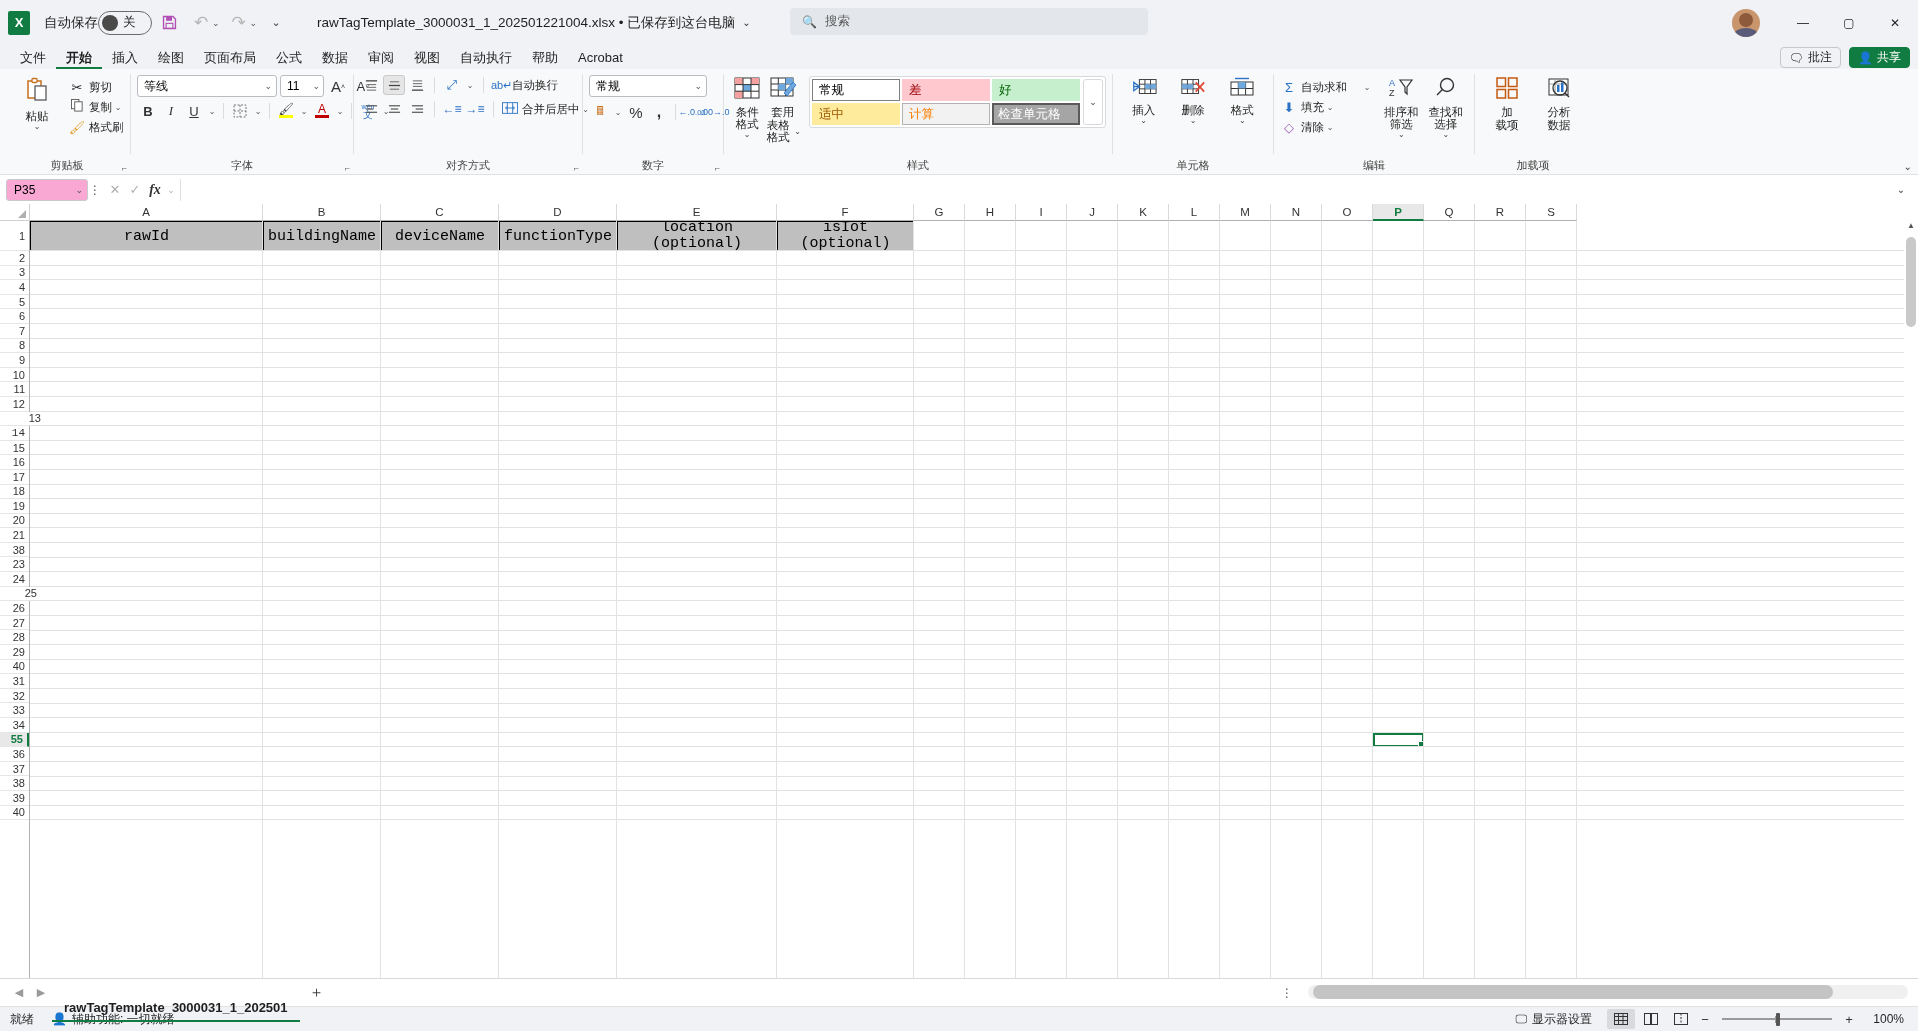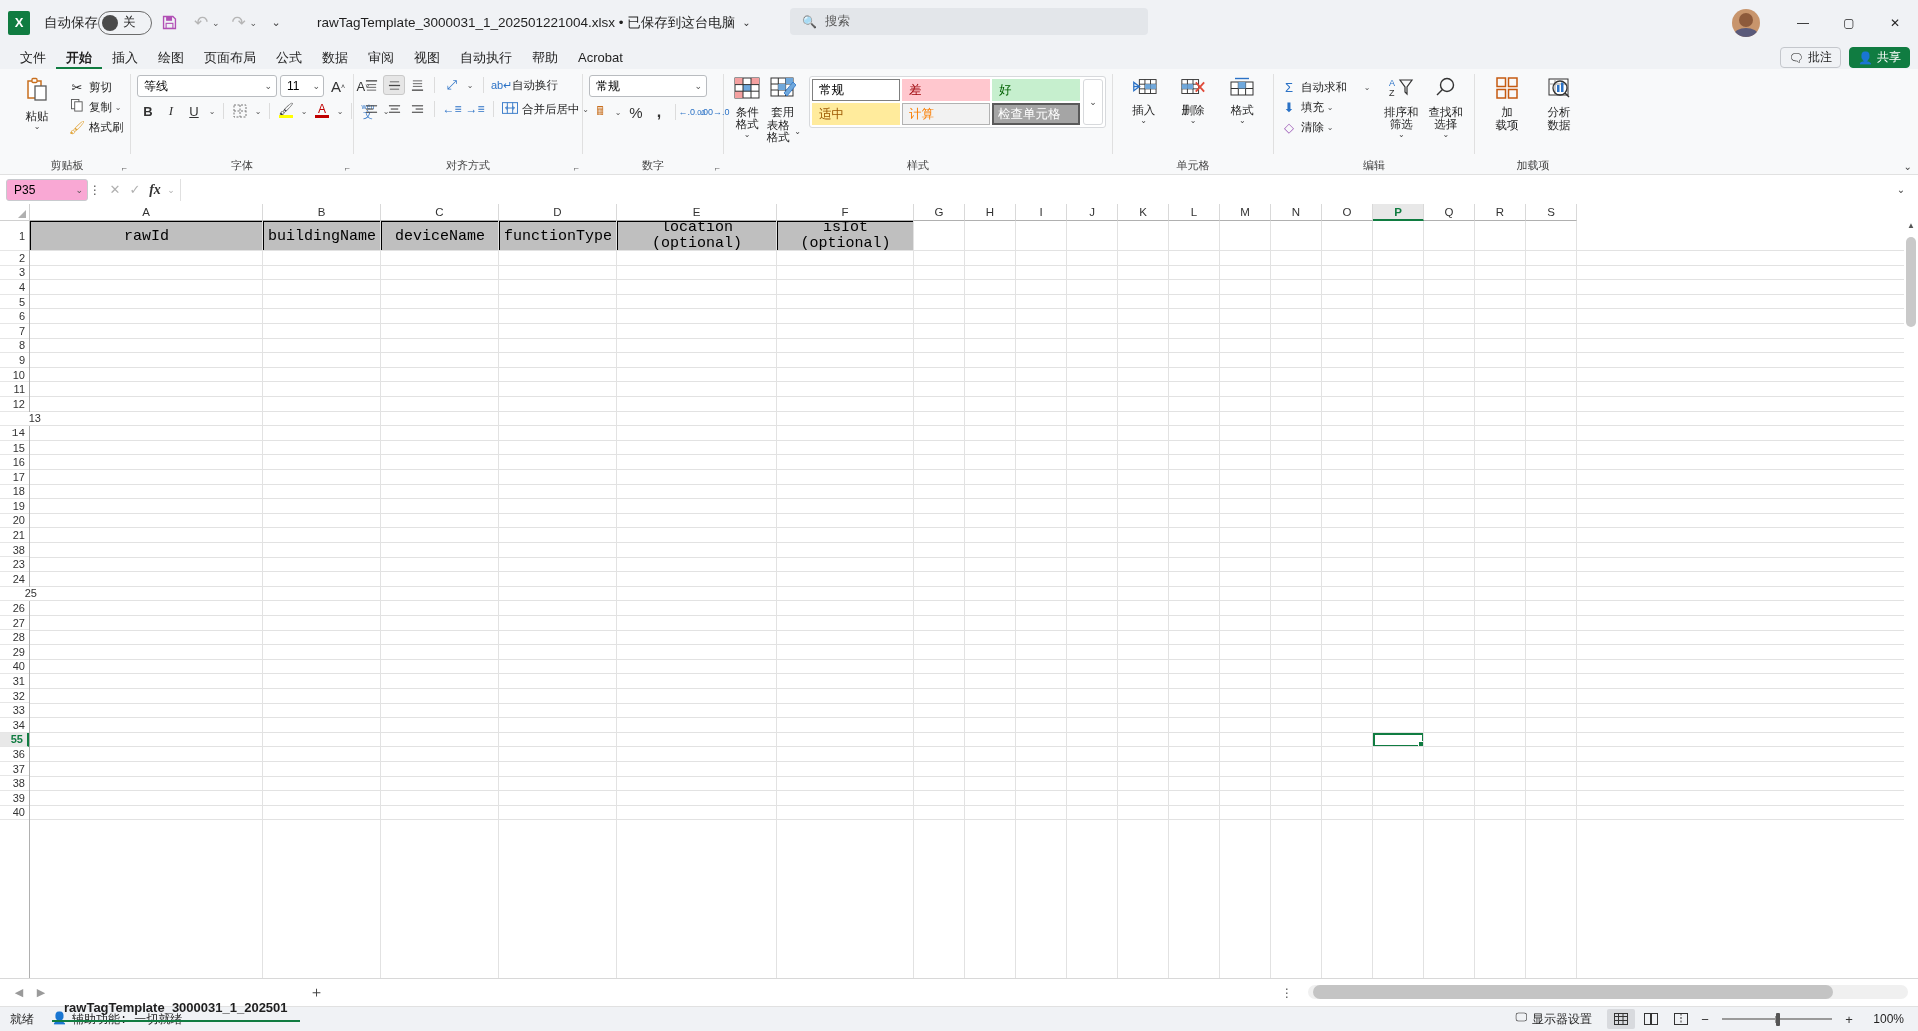--- a/index.html
+++ b/index.html
@@ -157,21 +157,21 @@
   .sheettab { height:26px; display:flex; align-items:center; padding:0 12px; font-size:13px;
               color:#1f1f1f; border-bottom:2.5px solid #107c41; font-weight:600;margin-top:32px; }
   .addsheet { width:34px; display:flex; align-items:center; justify-content:center; font-size:15px; color:#444;}
   .hscroll { position:absolute; right: 10px; top:6px; height:14px; width: 600px; background:#f0f0f0; border-radius:7px;}
   .hscroll .thumb{ position:absolute; left:5px; top:0; height:14px; width:520px; background:#c4c4c4; border-radius:7px;}
   .hdots { position:absolute; right: 625px; top: 7px; font-size:12px; color:#555;}
 
   
   .statusbar { height: 25px; background:#f0f2f5; display:flex; align-items:center; flex:0 0 25px;
                font-size:12px; color:#1f1f1f; padding: 0 10px; border-top:1px solid #e1e1e1;}
-  .st-item { display:flex; margin-right:18px;font-family:Liberation Mono, monospace; }
+  .st-item { display:flex; align-items:center; margin-right:18px; }
   .st-right { margin-left:auto; display:flex; align-items:center; }
   .viewbtn { width:28px; height:20px; display:flex; align-items:center; justify-content:center;
              font-size:12px; color:#333; margin:0 1px; border-radius:2px;}
   .viewbtn.on { background:#d8dade; }
   .zoomslider { width:110px; height:20px; position:relative; display:flex; align-items:center; margin: 0 8px;}
   .zoomslider .track { position:absolute; left:0; right:0; height:2px; background:#9a9a9a; }
   .zoomslider .knob { position:absolute; left:54px; width:4px; height:13px; background:#555; border-radius:1px;}
   .zoomslider .mid { position:absolute; left:53px; width:1px; height:7px; background:#9a9a9a;}
   .zsign { width:18px; text-align:center; font-size:13px; color:#333;}
 

